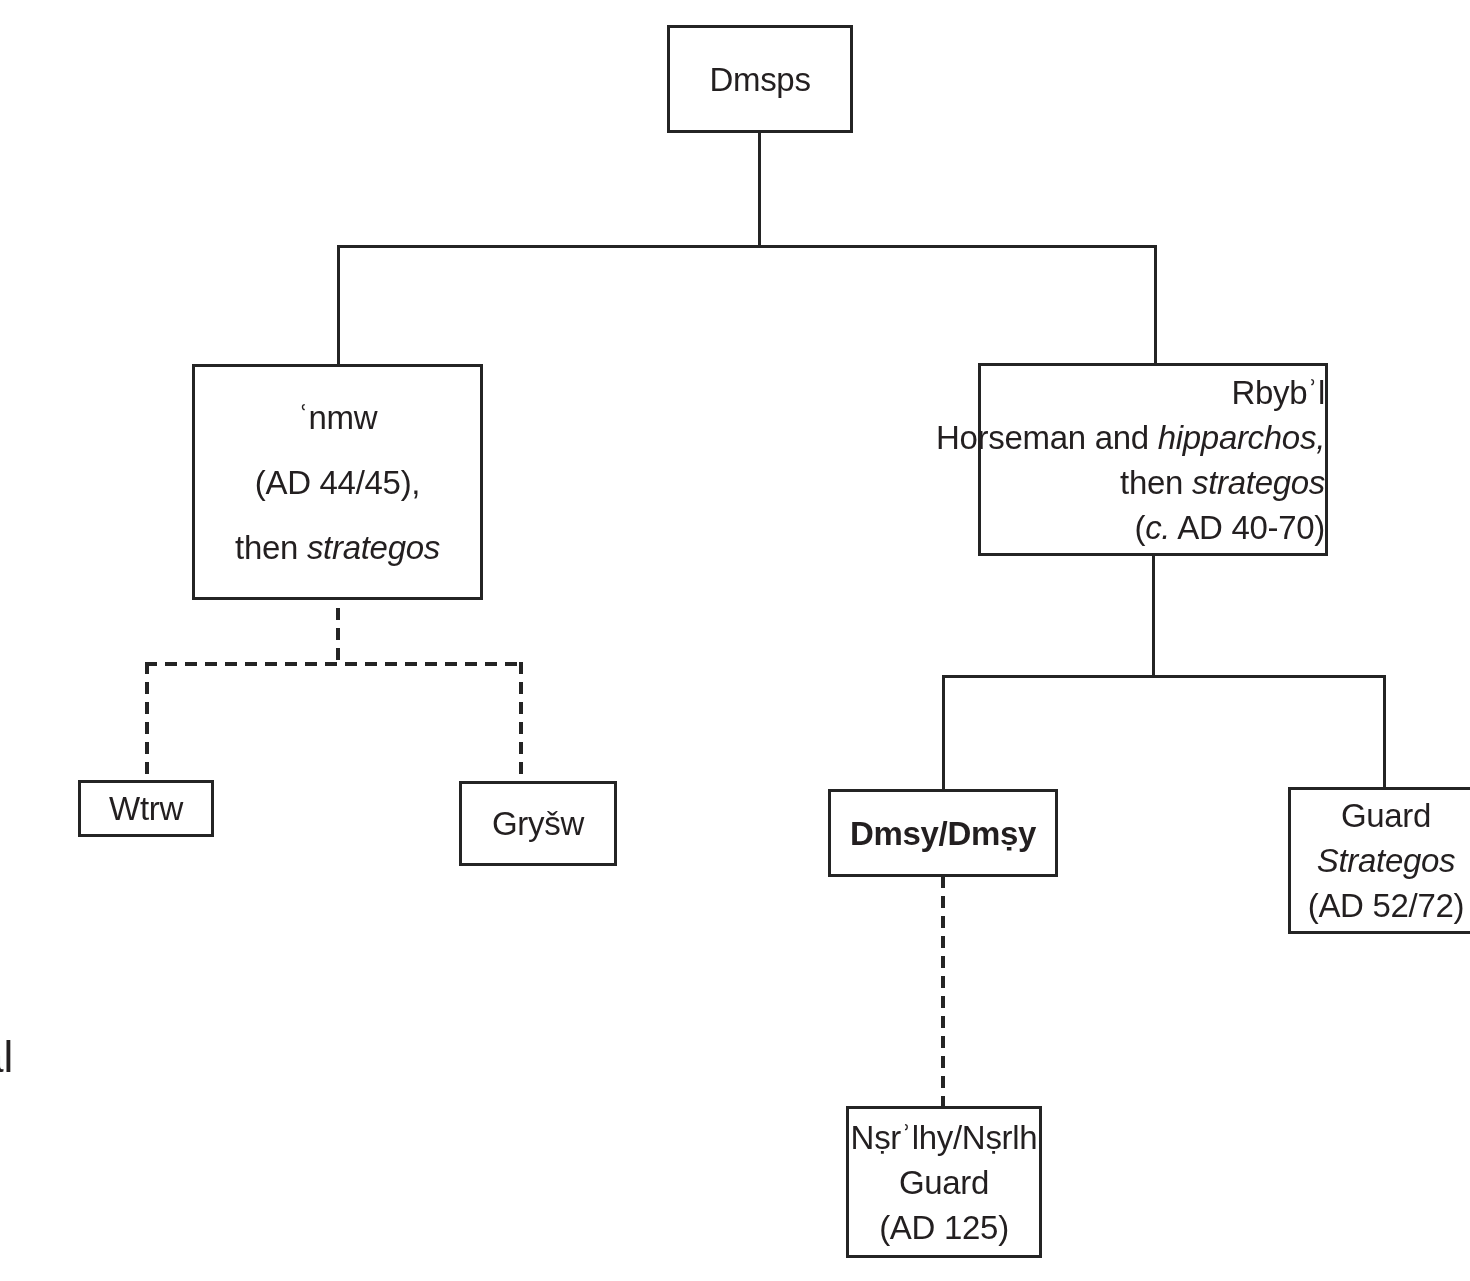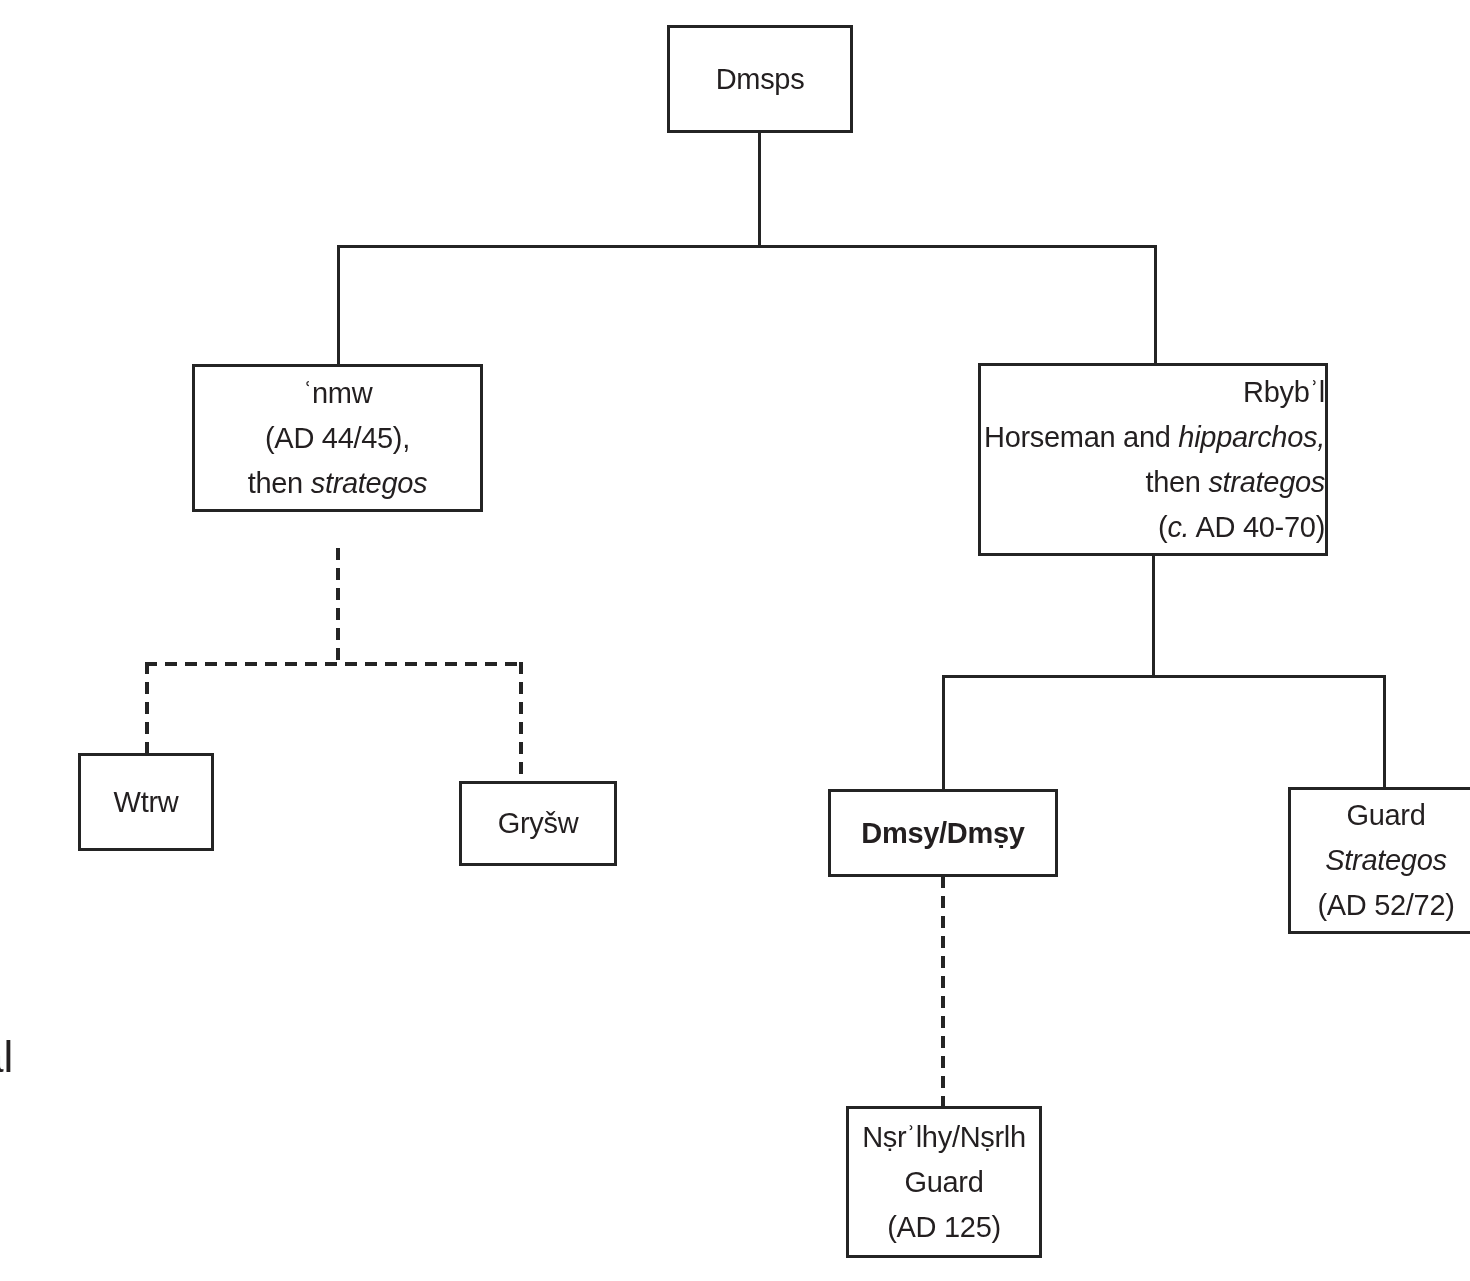--- a/index.html
+++ b/index.html
@@ -15,21 +15,21 @@
   .node {
     position: absolute;
     box-sizing: border-box;
     border: 3px solid var(--line, #242424);
     background: var(--bg, #ffffff);
     display: flex;
     flex-direction: column;
     justify-content: center;
     align-items: center;
     text-align: center;
-    font-size: 29px;
+    font-size: 33px;
     letter-spacing: -0.3px;
   }
   .node .ln { line-height: 45px; white-space: nowrap; }
   .it { font-style: italic; }
   .bold { font-weight: bold; }
   .line { position: absolute; background: var(--line, #242424); }
   .sv { width: 3px; }  
   .sh { height: 3px; } 
   .dv { 
     position: absolute;
@@ -68,34 +68,34 @@
   <div class="dv" style="left:336px; top:548px; height:117px;"></div>
   <div class="dh" style="left:145px; top:662px; width:378px;"></div>
   <div class="dv" style="left:145px; top:662px; height:120px;"></div>
   <div class="dv" style="left:519px; top:662px; height:121px;"></div>
   <div class="dv" style="left:941px; top:876px; height:231px;"></div>
 
   <div class="node" style="left:667px; top:25px; width:186px; height:108px;">
     <div class="ln">Dmsps</div>
   </div>
 
-  <div class="node" style="left:192px; top:364px; width:291px; height:148px;">
+  <div class="node" style="left:192px; top:364px; width:291px; height:236px;gap:20px;">
     <div class="ln">ʿnmw</div>
     <div class="ln">(AD 44/45),</div>
     <div class="ln"><span>then </span><span class="it">strategos</span></div>
   </div>
 
   <div class="node" style="left:978px; top:363px; width:350px; height:193px;align-items:flex-end;">
     <div class="ln">Rbybʾl</div>
     <div class="ln"><span>Horseman and </span><span class="it">hipparchos,</span></div>
     <div class="ln"><span>then </span><span class="it">strategos</span></div>
     <div class="ln"><span>(</span><span class="it">c.</span><span> AD 40-70)</span></div>
   </div>
 
-  <div class="node" style="left:78px; top:753px; width:136px; height:98px;">
+  <div class="node" style="left:78px; top:780px; width:136px; height:57px;">
     <div class="ln">Wtrw</div>
   </div>
 
   <div class="node" style="left:445px; top:781px; width:158px; height:85px;margin-left:14px;">
     <div class="ln">Gryšw</div>
   </div>
 
   <div class="node" style="left:828px; top:789px; width:230px; height:88px;text-align:right;">
     <div class="ln bold">Dmsy/Dmṣy</div>
   </div>

